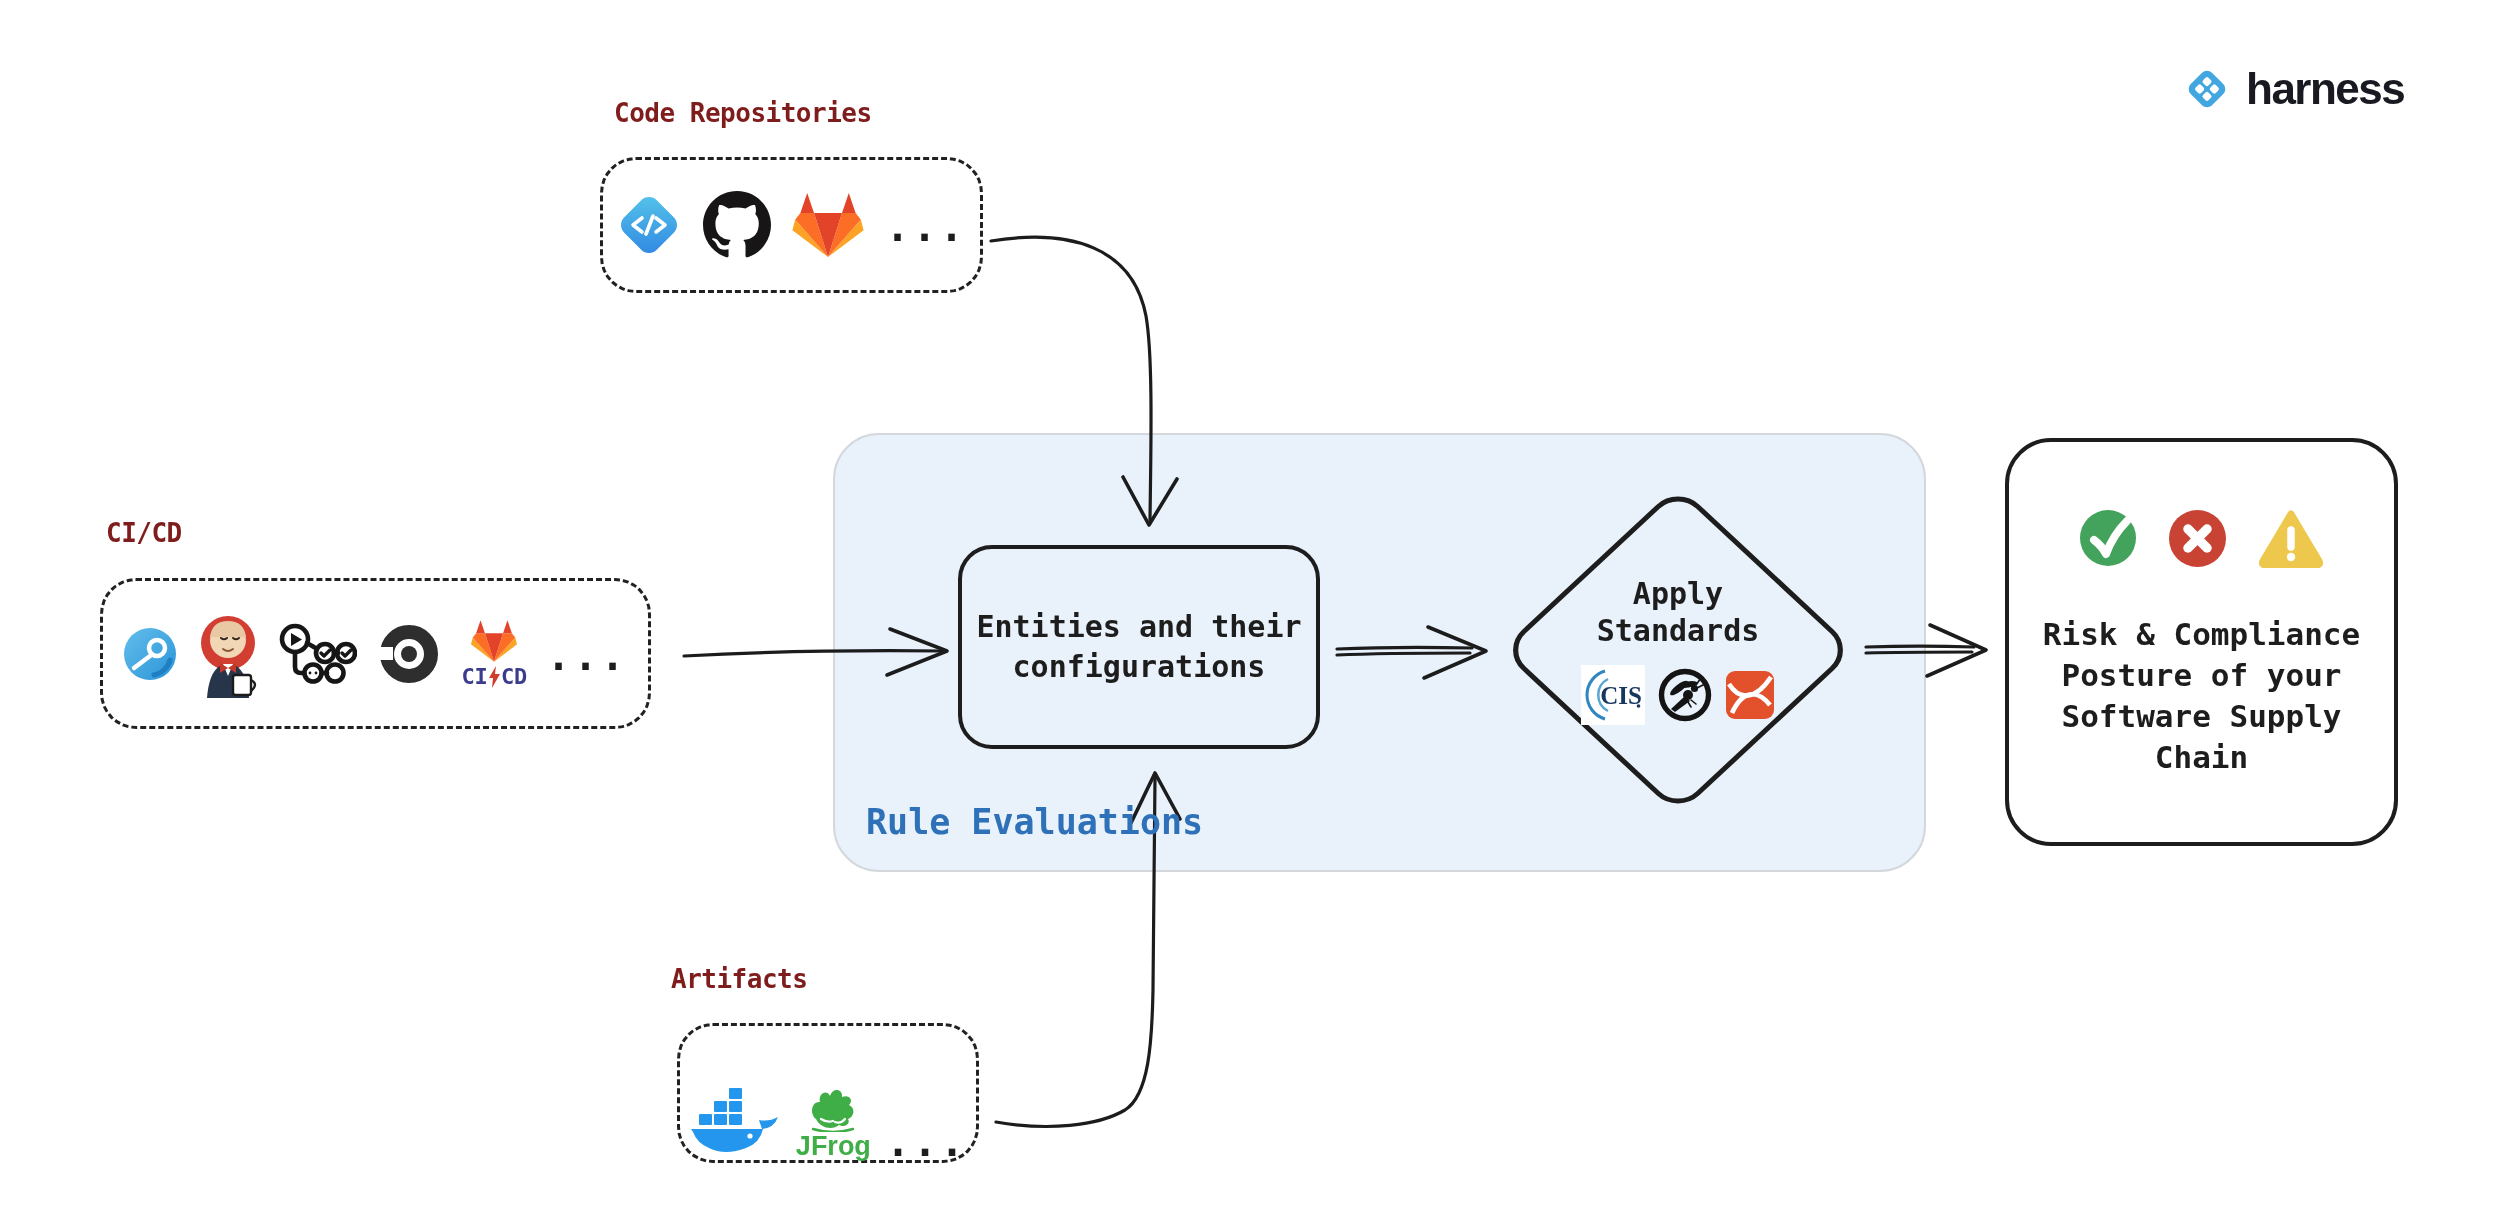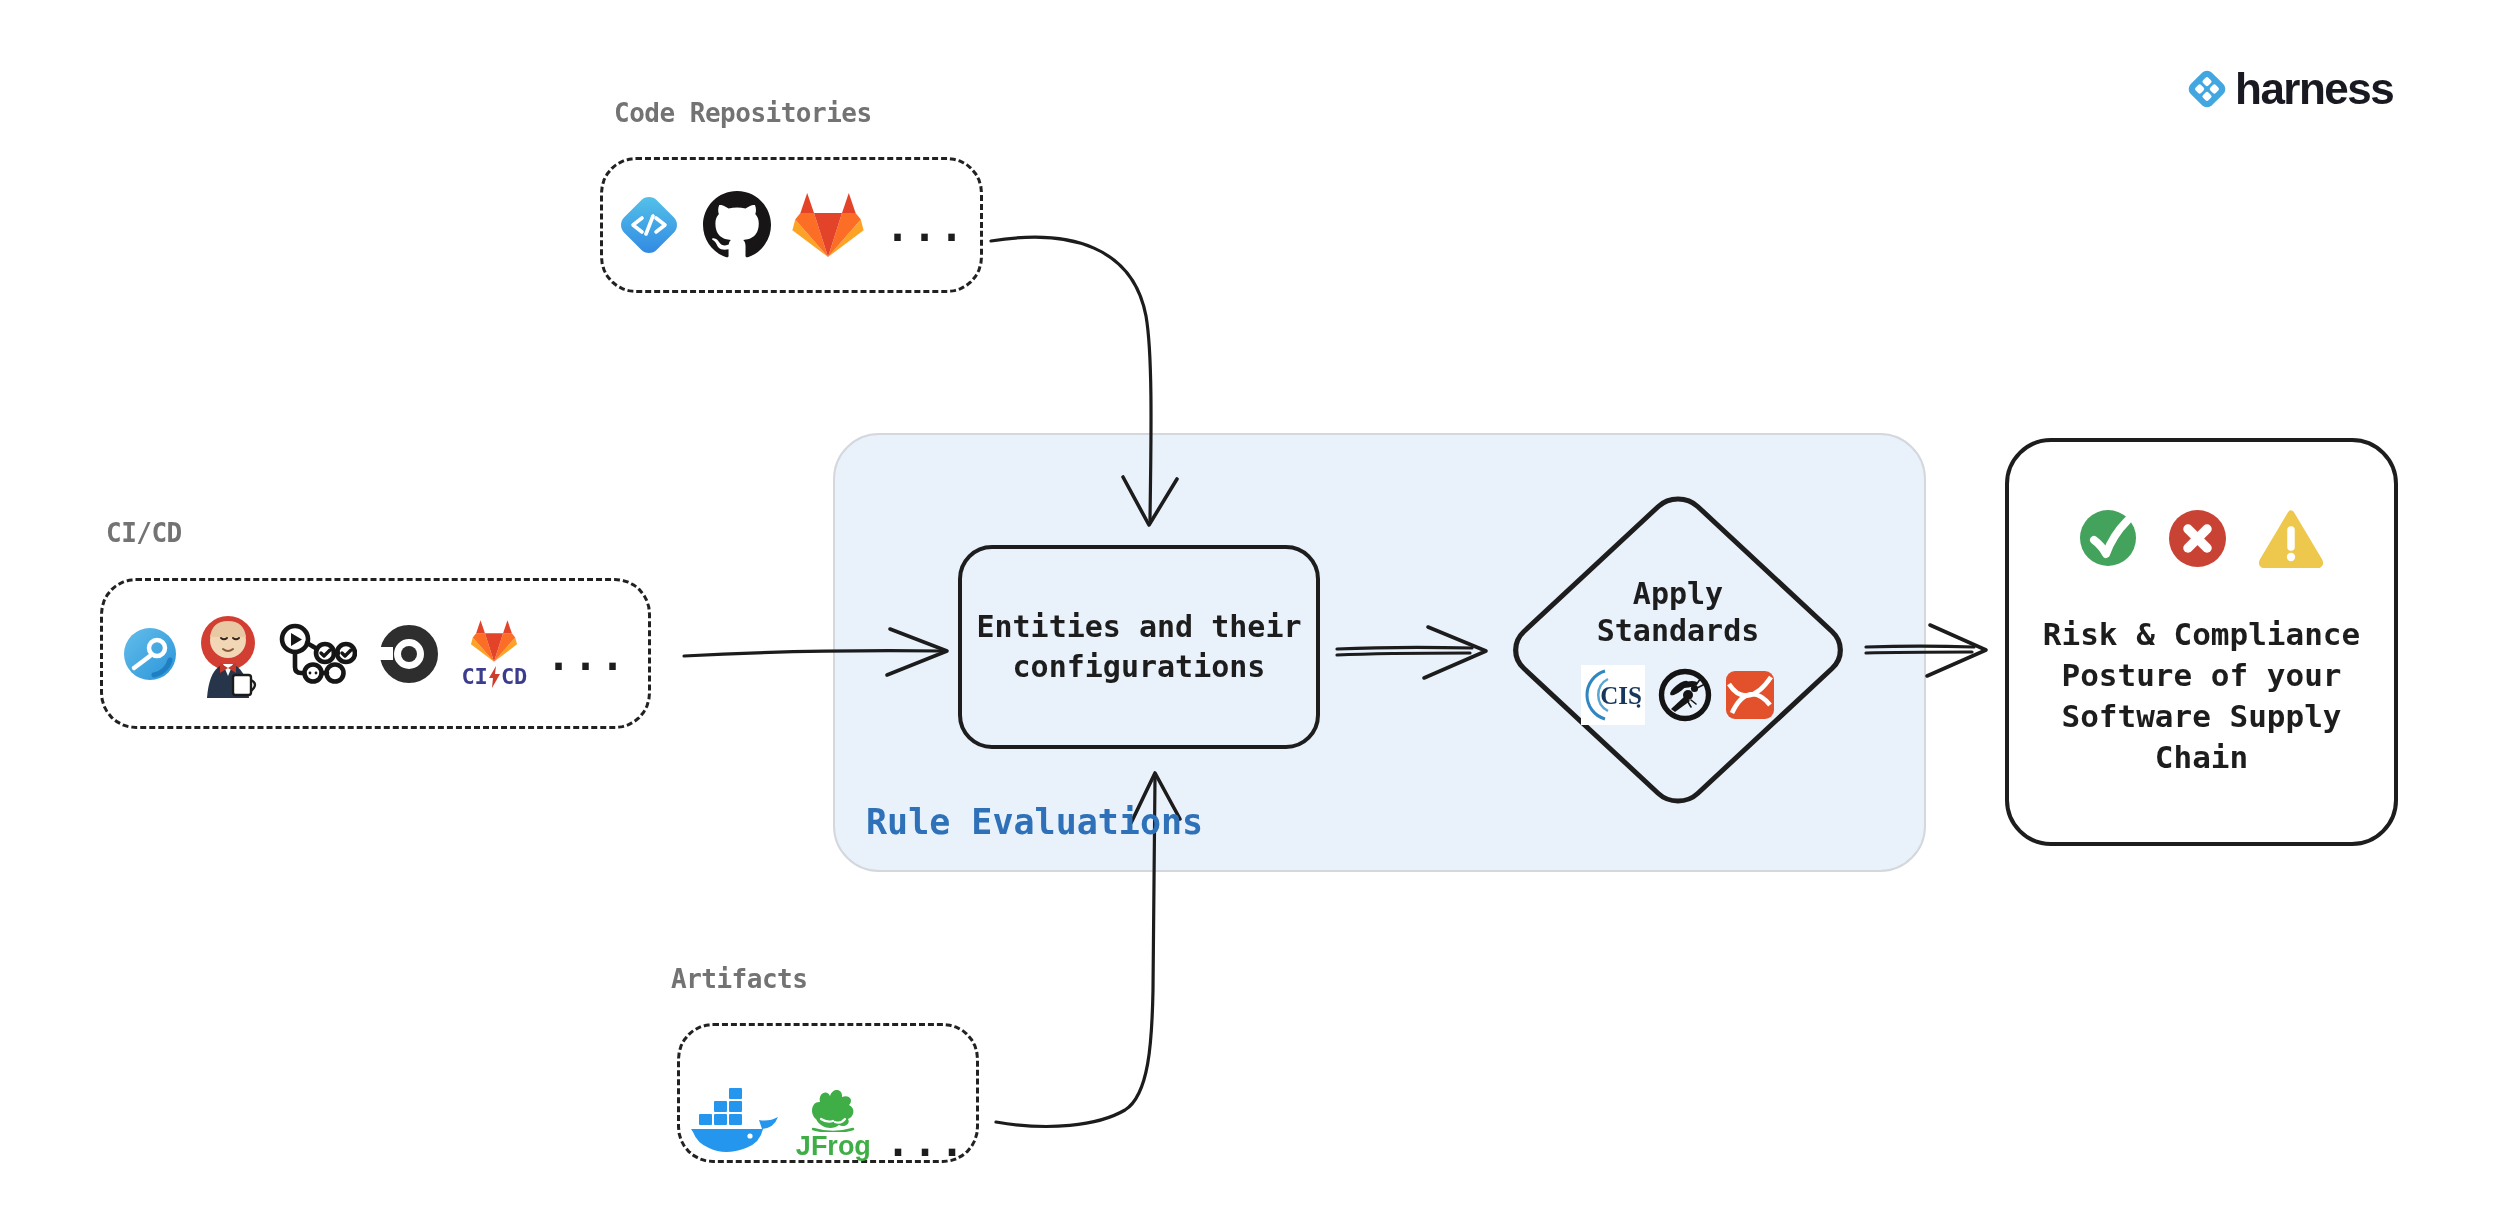--- a/index.html
+++ b/index.html
@@ -1,34 +1,34 @@
 <!DOCTYPE html>
 <html><head>
 <meta charset="utf-8">
 <style>
   html,body{margin:0;padding:0;background:#ffffff;}
   .stage{position:relative;width:2516px;height:1230px;background:#ffffff;overflow:hidden;
          font-family:"DejaVu Sans Mono","Liberation Mono",monospace;color:#1d1d1d;}
   .abs{position:absolute;}
-  .mono-label{font-weight:700;font-size:26px;letter-spacing:-0.5px;color:#737373;white-space:nowrap;}
+  .mono-label{font-weight:700;font-size:26px;letter-spacing:-0.5px;color:#7f1d1d;white-space:nowrap;}
   .dashed-box{border:3.5px dashed #212121;border-radius:36px;display:flex;align-items:center;justify-content:center;}
   .dots{font-weight:700;font-size:40px;letter-spacing:3px;color:#1d1d1d;transform:translateY(2px);line-height:1;}
   .blue-panel{background:#e9f1fb;border:2px solid #d4d8dc;border-radius:46px;}
   .rule-label{font-weight:700;font-size:35px;color:#2e71b8;white-space:nowrap;}
   .entities-box{border:4.5px solid #1d1d1d;border-radius:34px;display:flex;flex-direction:column;
                 align-items:center;justify-content:center;text-align:center;}
   .entities-box .line{font-weight:700;font-size:30px;line-height:40px;}
   .diamond-content{display:flex;flex-direction:column;align-items:center;justify-content:center;text-align:center;}
   .diamond-content .line{font-weight:700;font-size:30px;line-height:37px;}
   .std-icons{display:flex;align-items:center;gap:13px;margin-top:16px;}
   .cis-tile{width:64px;height:60px;background:#ffffff;display:flex;align-items:center;justify-content:center;}
   .outcome-box{background:#ffffff;border:4px solid #1d1d1d;border-radius:46px;display:flex;flex-direction:column;align-items:center;}
   .outcome-icons{display:flex;align-items:center;gap:31px;margin-top:66px;}
   .outcome-text{margin-top:46px;text-align:center;font-weight:700;font-size:31px;line-height:41px;}
-  .brand{display:flex;align-items:center;gap:7px;}
+  .brand{display:flex;align-items:center;gap:18px;}
   .brand .word{font-family:"Liberation Sans",sans-serif;font-weight:700;font-size:44px;
                letter-spacing:-1.5px;color:#191922;line-height:1;}
   .gl-cicd{display:flex;flex-direction:column;align-items:center;text-align:center;}
   .gl-cap{display:flex;align-items:center;gap:1px;font-weight:700;font-size:22px;color:#3c3c8e;line-height:1;margin-top:3px;}
   .jfrog{display:flex;flex-direction:column;align-items:center;}
   .jfrog-word{font-family:"Liberation Sans",sans-serif;font-weight:700;font-size:27px;color:#3fae46;line-height:1;margin-top:1px;}
   svg{display:block;}
   .arrow-layer{position:absolute;left:0;top:0;z-index:2;pointer-events:none;}
   .content{z-index:3;}
 </style>

